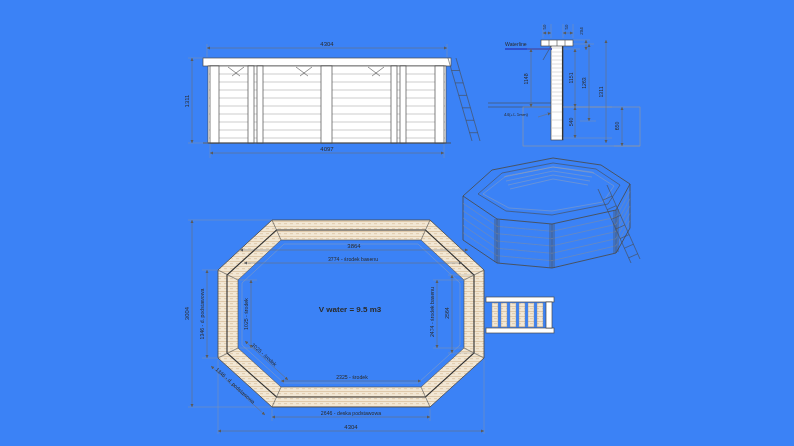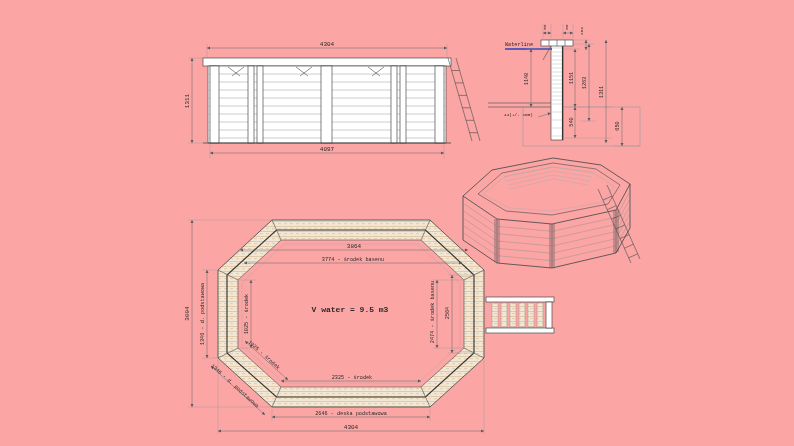--- a/index.html
+++ b/index.html
@@ -1,17 +1,17 @@
 <!DOCTYPE html>
 <html><head>
 <meta charset="utf-8">
 <style>
   html,body{margin:0;padding:0;background:#ffffff;}
-  .canvas{position:relative;width:794px;height:446px;background:#fca5a5;overflow:hidden;
-          font-family:Liberation Mono, monospace;}
+  .canvas{position:relative;width:794px;height:446px;background:#3b82f6;overflow:hidden;
+          font-family:Liberation Sans, sans-serif;}
   svg{display:block;}
   .ol  {stroke:#4a4a4a;stroke-width:.85;fill:none;}
   .ol2 {stroke:#4a4a4a;stroke-width:.6;fill:none;}
   .mid {stroke:#333333;stroke-width:1.15;fill:none;}
   .thin{stroke:#8f8f8f;stroke-width:.45;fill:none;}
   .vthin{stroke:#aaaaaa;stroke-width:.4;fill:none;}
   .dim {stroke:#6e6e6e;stroke-width:.55;fill:none;}
   .ext {stroke:#9a9a9a;stroke-width:.4;fill:none;}
   .wht {fill:#ffffff;stroke:#4a4a4a;stroke-width:.7;}
   .fnd {stroke:#999999;stroke-width:.6;fill:none;}

